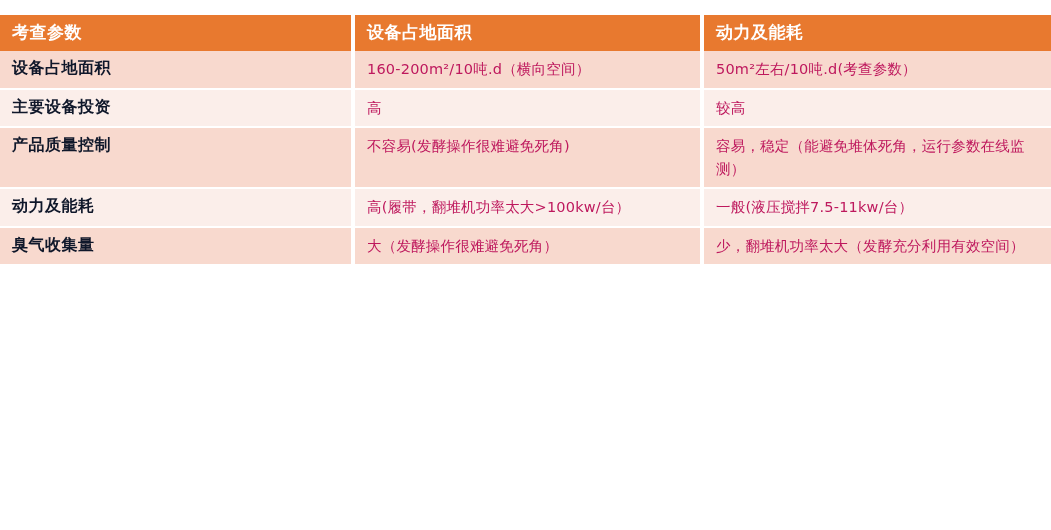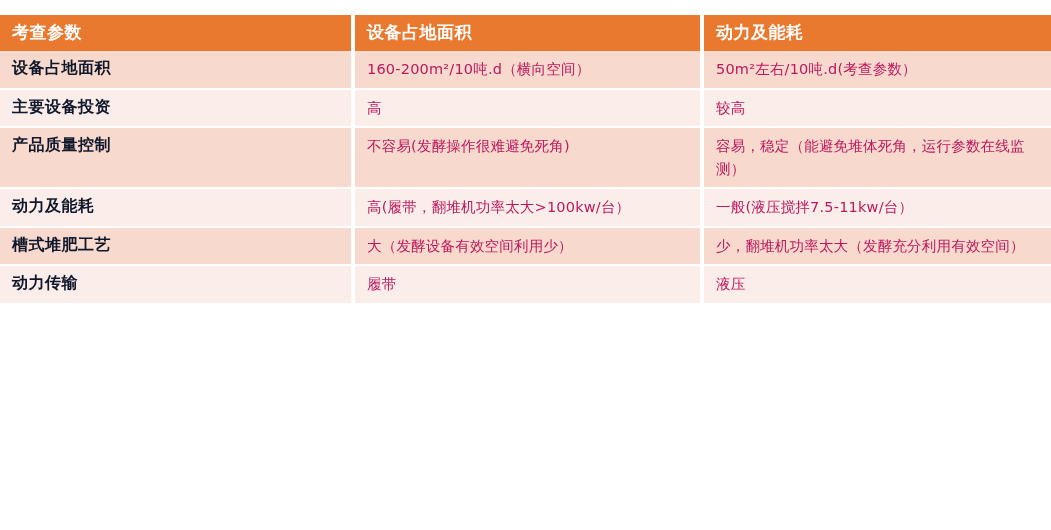--- a/index.html
+++ b/index.html
@@ -123,27 +123,20 @@
         <td><span class="cell-text">容易，稳定（能避免堆体死角，运行参数在线监测）</span></td>
       </tr>
       <tr class="light">
         <td><span class="param-label">动力及能耗</span></td>
         <td class="spacer"></td>
         <td><span class="cell-text">高(履带，翻堆机功率太大&gt;100kw/台）</span></td>
         <td class="spacer"></td>
         <td><span class="cell-text">一般(液压搅拌7.5-11kw/台）</span></td>
       </tr>
       <tr class="dark">
-        <td><span class="param-label">槽式堆肥工艺</span></td>
+        <td><span class="param-label">臭气收集量</span></td>
         <td class="spacer"></td>
-        <td><span class="cell-text">大（发酵设备有效空间利用少）</span></td>
+        <td><span class="cell-text">大（发酵操作很难避免死角）</span></td>
         <td class="spacer"></td>
         <td><span class="cell-text">少，翻堆机功率太大（发酵充分利用有效空间）</span></td>
-      </tr>
-      <tr class="light">
-        <td><span class="param-label">动力传输</span></td>
-        <td class="spacer"></td>
-        <td><span class="cell-text">履带</span></td>
-        <td class="spacer"></td>
-        <td><span class="cell-text">液压</span></td>
       </tr>
     </tbody>
 </table>
 
 </body></html>

